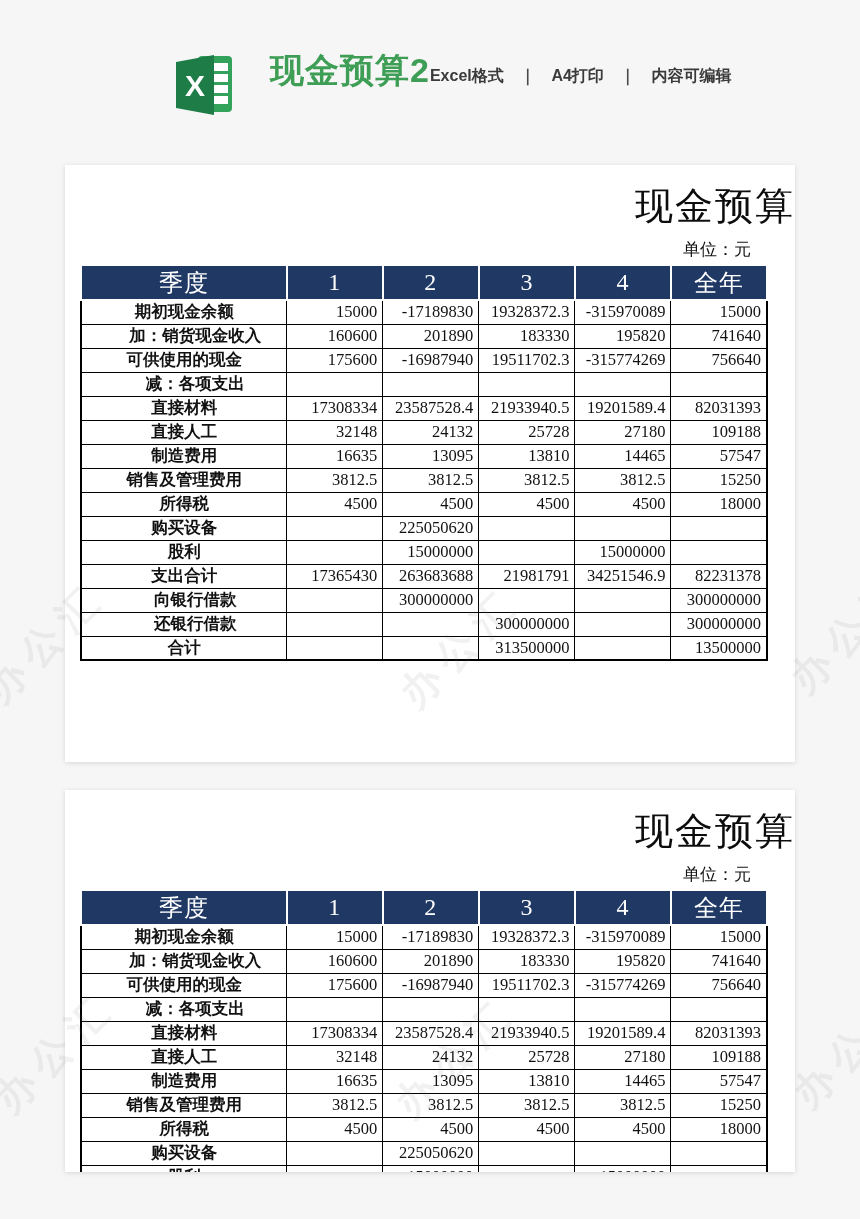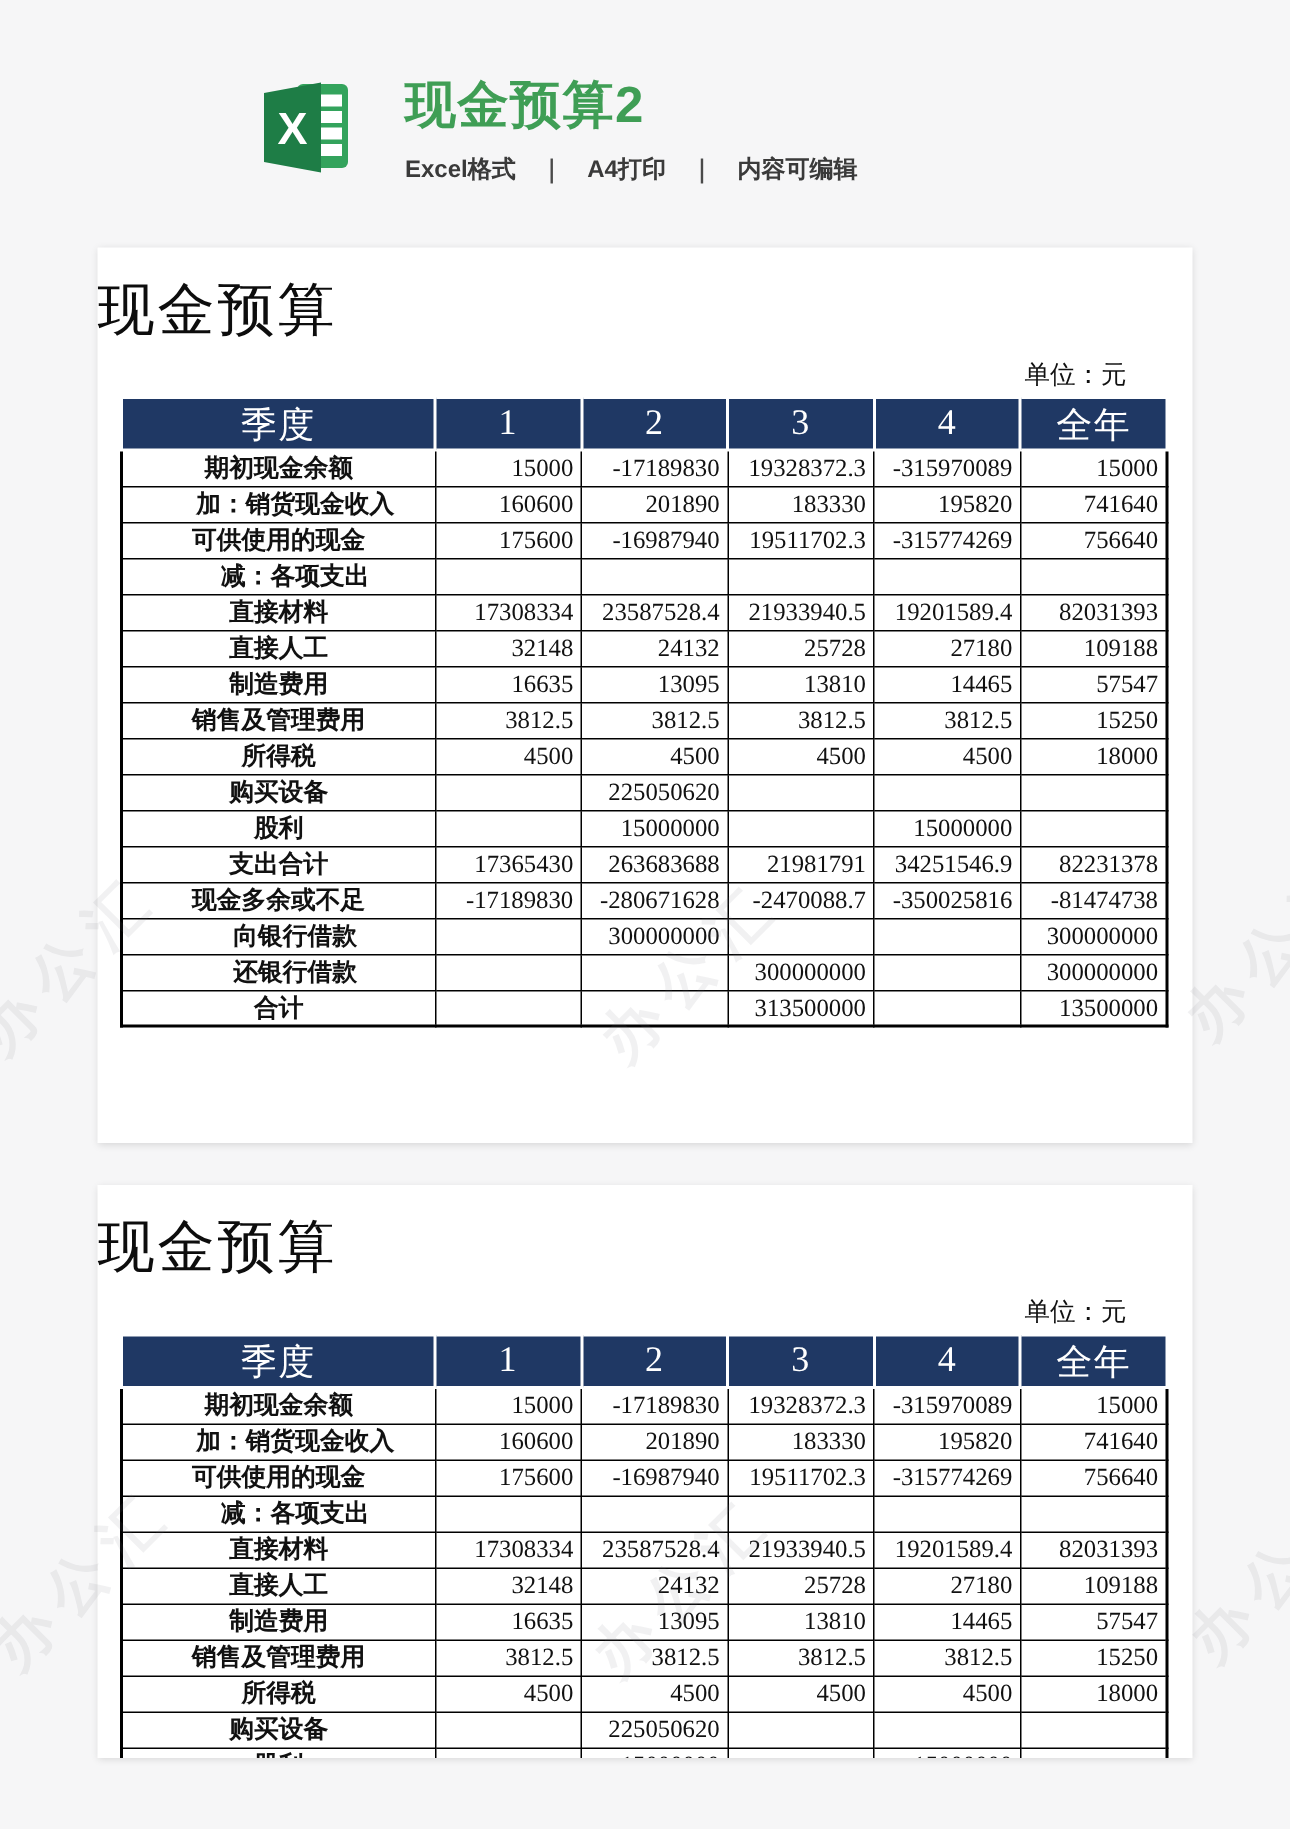--- a/index.html
+++ b/index.html
@@ -11,43 +11,43 @@
   html,body{width:860px;height:1219px;}
   body{
     position:relative;
     background:var(--page-bg);
     font-family:"Liberation Sans","DejaVu Sans",sans-serif;
     overflow:hidden;
   }
   
   .page-header{position:absolute;left:168px;top:50px;display:flex;align-items:flex-start;}
   .logo{width:66px;height:70px;margin-right:36px;}
-  .head-text{display:flex;flex-direction:column;}
+  .head-text{display:flex;flex-direction:row;}
   .doc-title{font-size:34px;font-weight:bold;color:var(--green);line-height:1.2;letter-spacing:1px;}
   .doc-tags{margin-top:12px;font-size:16px;font-weight:bold;color:#3a3a3a;display:flex;align-items:center;}
   .doc-tags .sep{margin:0 16px;color:#4a4a4a;font-weight:600;}
   
   .card{
     position:absolute;left:65px;width:730px;background:#fff;
     box-shadow:0 1px 5px rgba(0,0,0,0.13);
     overflow:hidden;
   }
   #card1{top:165px;height:597px;}
   #card2{top:790px;height:382px;}
   .sheet-title{
-    margin-top:16px;text-align:left;
+    margin-top:16px;text-align:right;
     font-family:"Liberation Serif","DejaVu Serif",serif;
     font-size:38px;color:#0d0d0d;letter-spacing:2px;
   }
   .unit{
     text-align:right;margin:6px 44px 3px 0;
     font-family:"Liberation Serif","DejaVu Serif",serif;
     font-size:17px;color:#111;
   }
-  .tbl-wrap{margin:0 16px 0 15px;}
+  .tbl-wrap{margin:0 27px 0 15px;}
   table.budget-table{
     width:100%;border-collapse:collapse;table-layout:fixed;
     border:2.5px solid #000;
     font-family:"Liberation Serif","DejaVu Serif",serif;
   }
   table.budget-table th{
     background:var(--navy);color:#fff;font-weight:normal;
     font-size:24px;height:35px;border:2px solid #fff;
     letter-spacing:1px;
   }
@@ -217,28 +217,20 @@
           </tr>
           <tr>
             <td class="lbl">支出合计</td>
             <td class="num">17365430</td>
             <td class="num">263683688</td>
             <td class="num">21981791</td>
             <td class="num">34251546.9</td>
             <td class="num">82231378</td>
           </tr>
           <tr>
-            <td class="lbl">现金多余或不足</td>
-            <td class="num">-17189830</td>
-            <td class="num">-280671628</td>
-            <td class="num">-2470088.7</td>
-            <td class="num">-350025816</td>
-            <td class="num">-81474738</td>
-          </tr>
-          <tr>
             <td class="lbl ind">向银行借款</td>
             <td class="num"></td>
             <td class="num">300000000</td>
             <td class="num"></td>
             <td class="num"></td>
             <td class="num">300000000</td>
           </tr>
           <tr>
             <td class="lbl ind">还银行借款</td>
             <td class="num"></td>

